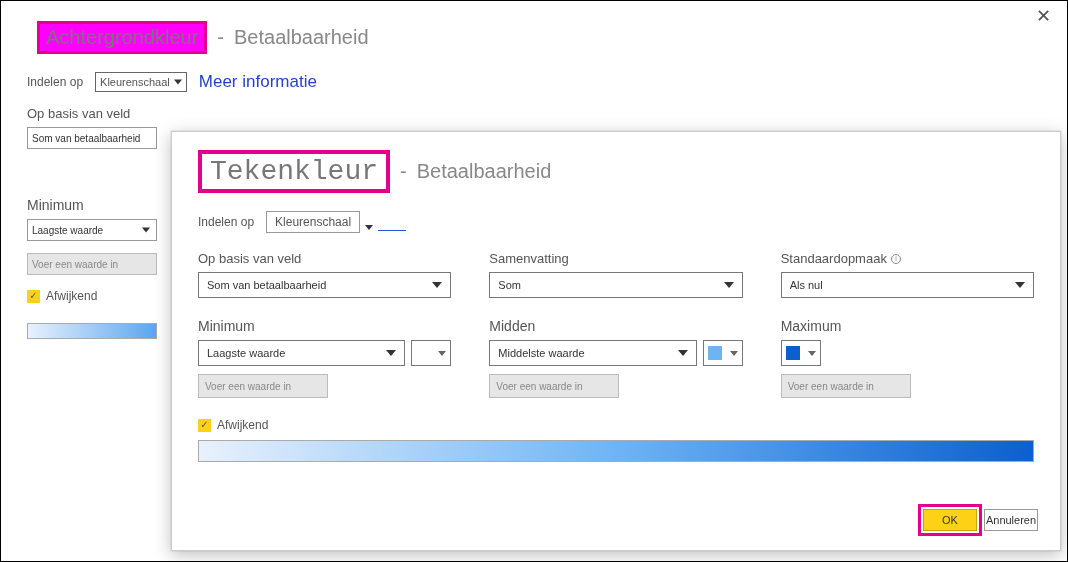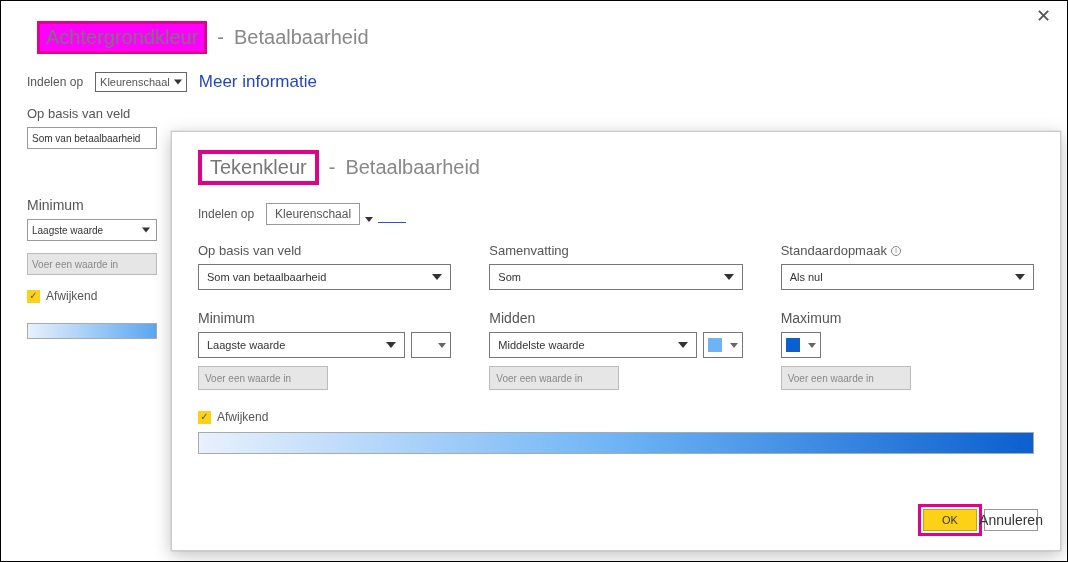--- a/index.html
+++ b/index.html
@@ -23,21 +23,21 @@
   .select-mini::after { content: ""; position: absolute; right: 6px; top: 50%; width: 0; height: 0; border-left: 4px solid transparent; border-right: 4px solid transparent; border-top: 5px solid #333; transform: translateY(-50%); }
   .disabled-input { border: 1px solid #bbb; background: #e6e6e6; height: 22px; width: 130px; font-size: 10px; padding: 0 4px; display: flex; align-items: center; color: #888; }
   .check-row { display: flex; align-items: center; gap: 6px; font-size: 12px; color: #555; }
   .checkbox { width: 13px; height: 13px; background: #fcd116; display: inline-flex; align-items: center; justify-content: center; font-size: 10px; line-height: 1; }
   .grad-mini { width: 130px; height: 16px; border: 1px solid #aaa; background: linear-gradient(to right, #e8f1fc, #5aa6f0); }
 
   
   .front-dialog { position: absolute; left: 170px; top: 130px; width: 890px; height: 420px; border: 1px solid #ccc; background: #fff; box-shadow: 0 4px 16px rgba(0,0,0,0.25), 0 0 0 1px rgba(0,0,0,0.05); padding: 18px 26px; }
   .front-title-wrap { display: flex; align-items: center; gap: 10px; margin-bottom: 18px; }
   .hl-box2 { border: 4px solid #e3008c; padding: 2px 8px; }
-  .front-title { font-size: 20px; color: #777; }
+  .front-title { font-size: 28px; color: #777; font-family: Liberation Mono, monospace; }
   .front-row { display: flex; align-items: center; gap: 12px; margin-bottom: 18px; font-size: 12px; color: #555; }
   .front-select-small { border: 1px solid #999; height: 22px; font-size: 12px; padding: 0 8px; display: inline-flex; align-items: center; background: #fff; position: relative; cursor: pointer; }
   .front-select-small::after { content: ""; position: absolute; right: -14px; top: 50%; width: 0; height: 0; border-left: 4px solid transparent; border-right: 4px solid transparent; border-top: 5px solid #333; transform: translateY(3px); }
   .blue-under { width: 28px; height: 1px; background: #2156d9; margin-left: 6px; align-self: flex-end; margin-bottom: 2px; }
 
   .cols3 { display: flex; gap: 38px; margin-bottom: 20px; }
   .col { flex: 1; }
   .label { font-size: 13px; color: #555; margin-bottom: 6px; display: flex; align-items: center; gap: 4px; }
   .info-icon { width: 10px; height: 10px; border: 1px solid #888; border-radius: 50%; display: inline-flex; align-items: center; justify-content: center; font-size: 7px; color: #888; }
   .wide-select { border: 1px solid #777; height: 26px; width: 100%; font-size: 11px; padding: 0 8px; display: flex; align-items: center; position: relative; background: #fff; cursor: pointer; }
@@ -49,21 +49,21 @@
   .color-picker { border: 1px solid #777; height: 26px; width: 40px; display: flex; align-items: center; justify-content: space-between; padding: 0 4px; cursor: pointer; background: #fff; }
   .swatch { width: 14px; height: 14px; }
   .caret-down { width: 0; height: 0; border-left: 4px solid transparent; border-right: 4px solid transparent; border-top: 5px solid #666; }
   .disabled-wide { border: 1px solid #bbb; background: #e6e6e6; height: 24px; width: 130px; font-size: 10px; padding: 0 6px; display: flex; align-items: center; color: #888; margin-top: 8px; }
 
   .big-grad { width: 100%; height: 22px; border: 1px solid #aaa; background: linear-gradient(to right, #e8f1fc 0%, #6eb4f5 50%, #0b5fcf 100%); margin-top: 8px; }
 
   .btn-row { position: absolute; bottom: 14px; right: 22px; display: flex; gap: 2px; align-items: center; }
   .ok-hl { border: 3px solid #e3008c; padding: 2px; }
   .btn-ok { background: #fcd116; border: 1px solid #c7a400; width: 54px; height: 22px; font-size: 11px; display: flex; align-items: center; justify-content: center; cursor: pointer; }
-  .btn-cancel { background: #fff; border: 1px solid #999; width: 54px; height: 22px; font-size: 14px; display: flex; align-items: center; justify-content: center; cursor: pointer; }
+  .btn-cancel { background: #fff; border: 1px solid #999; width: 54px; height: 22px; font-size: 11px; display: flex; align-items: center; justify-content: center; cursor: pointer; }
 </style>
 </head>
 <body>
 
 <div class="wrap">
   <div class="close-x">✕</div>
 
   <div class="back-dialog">
     <div class="back-title-wrap">
       <span class="hl-box">

